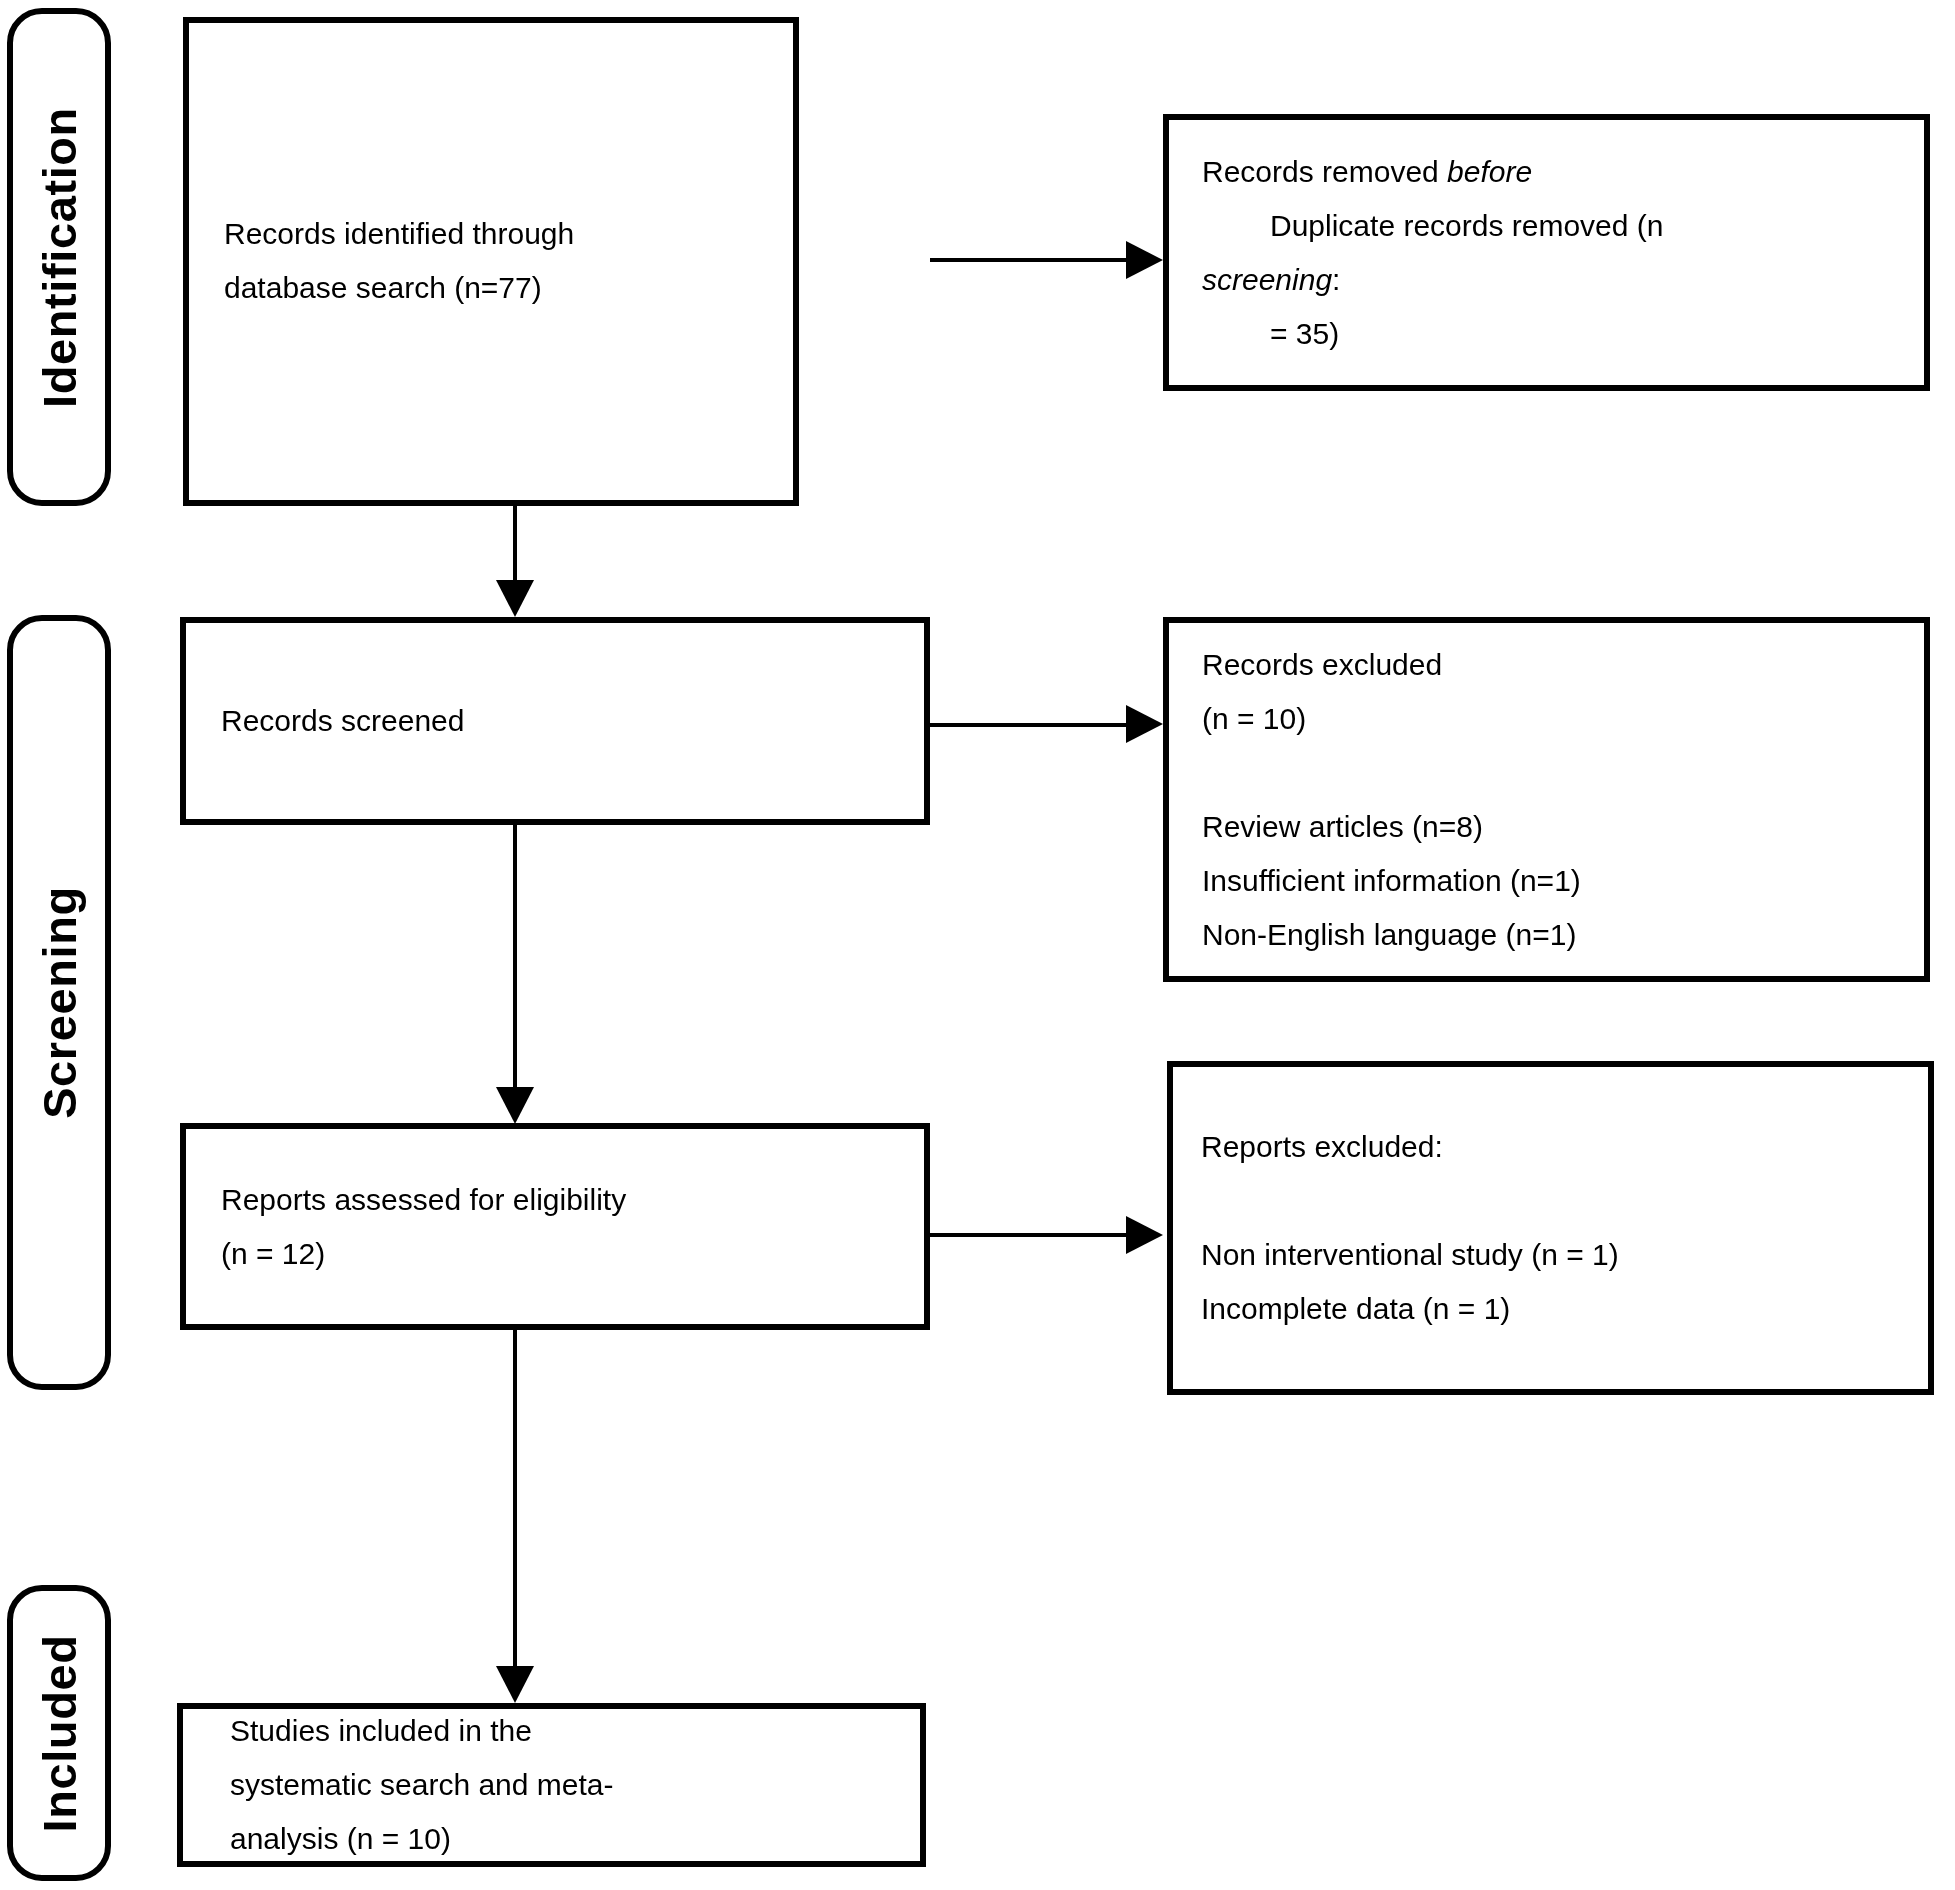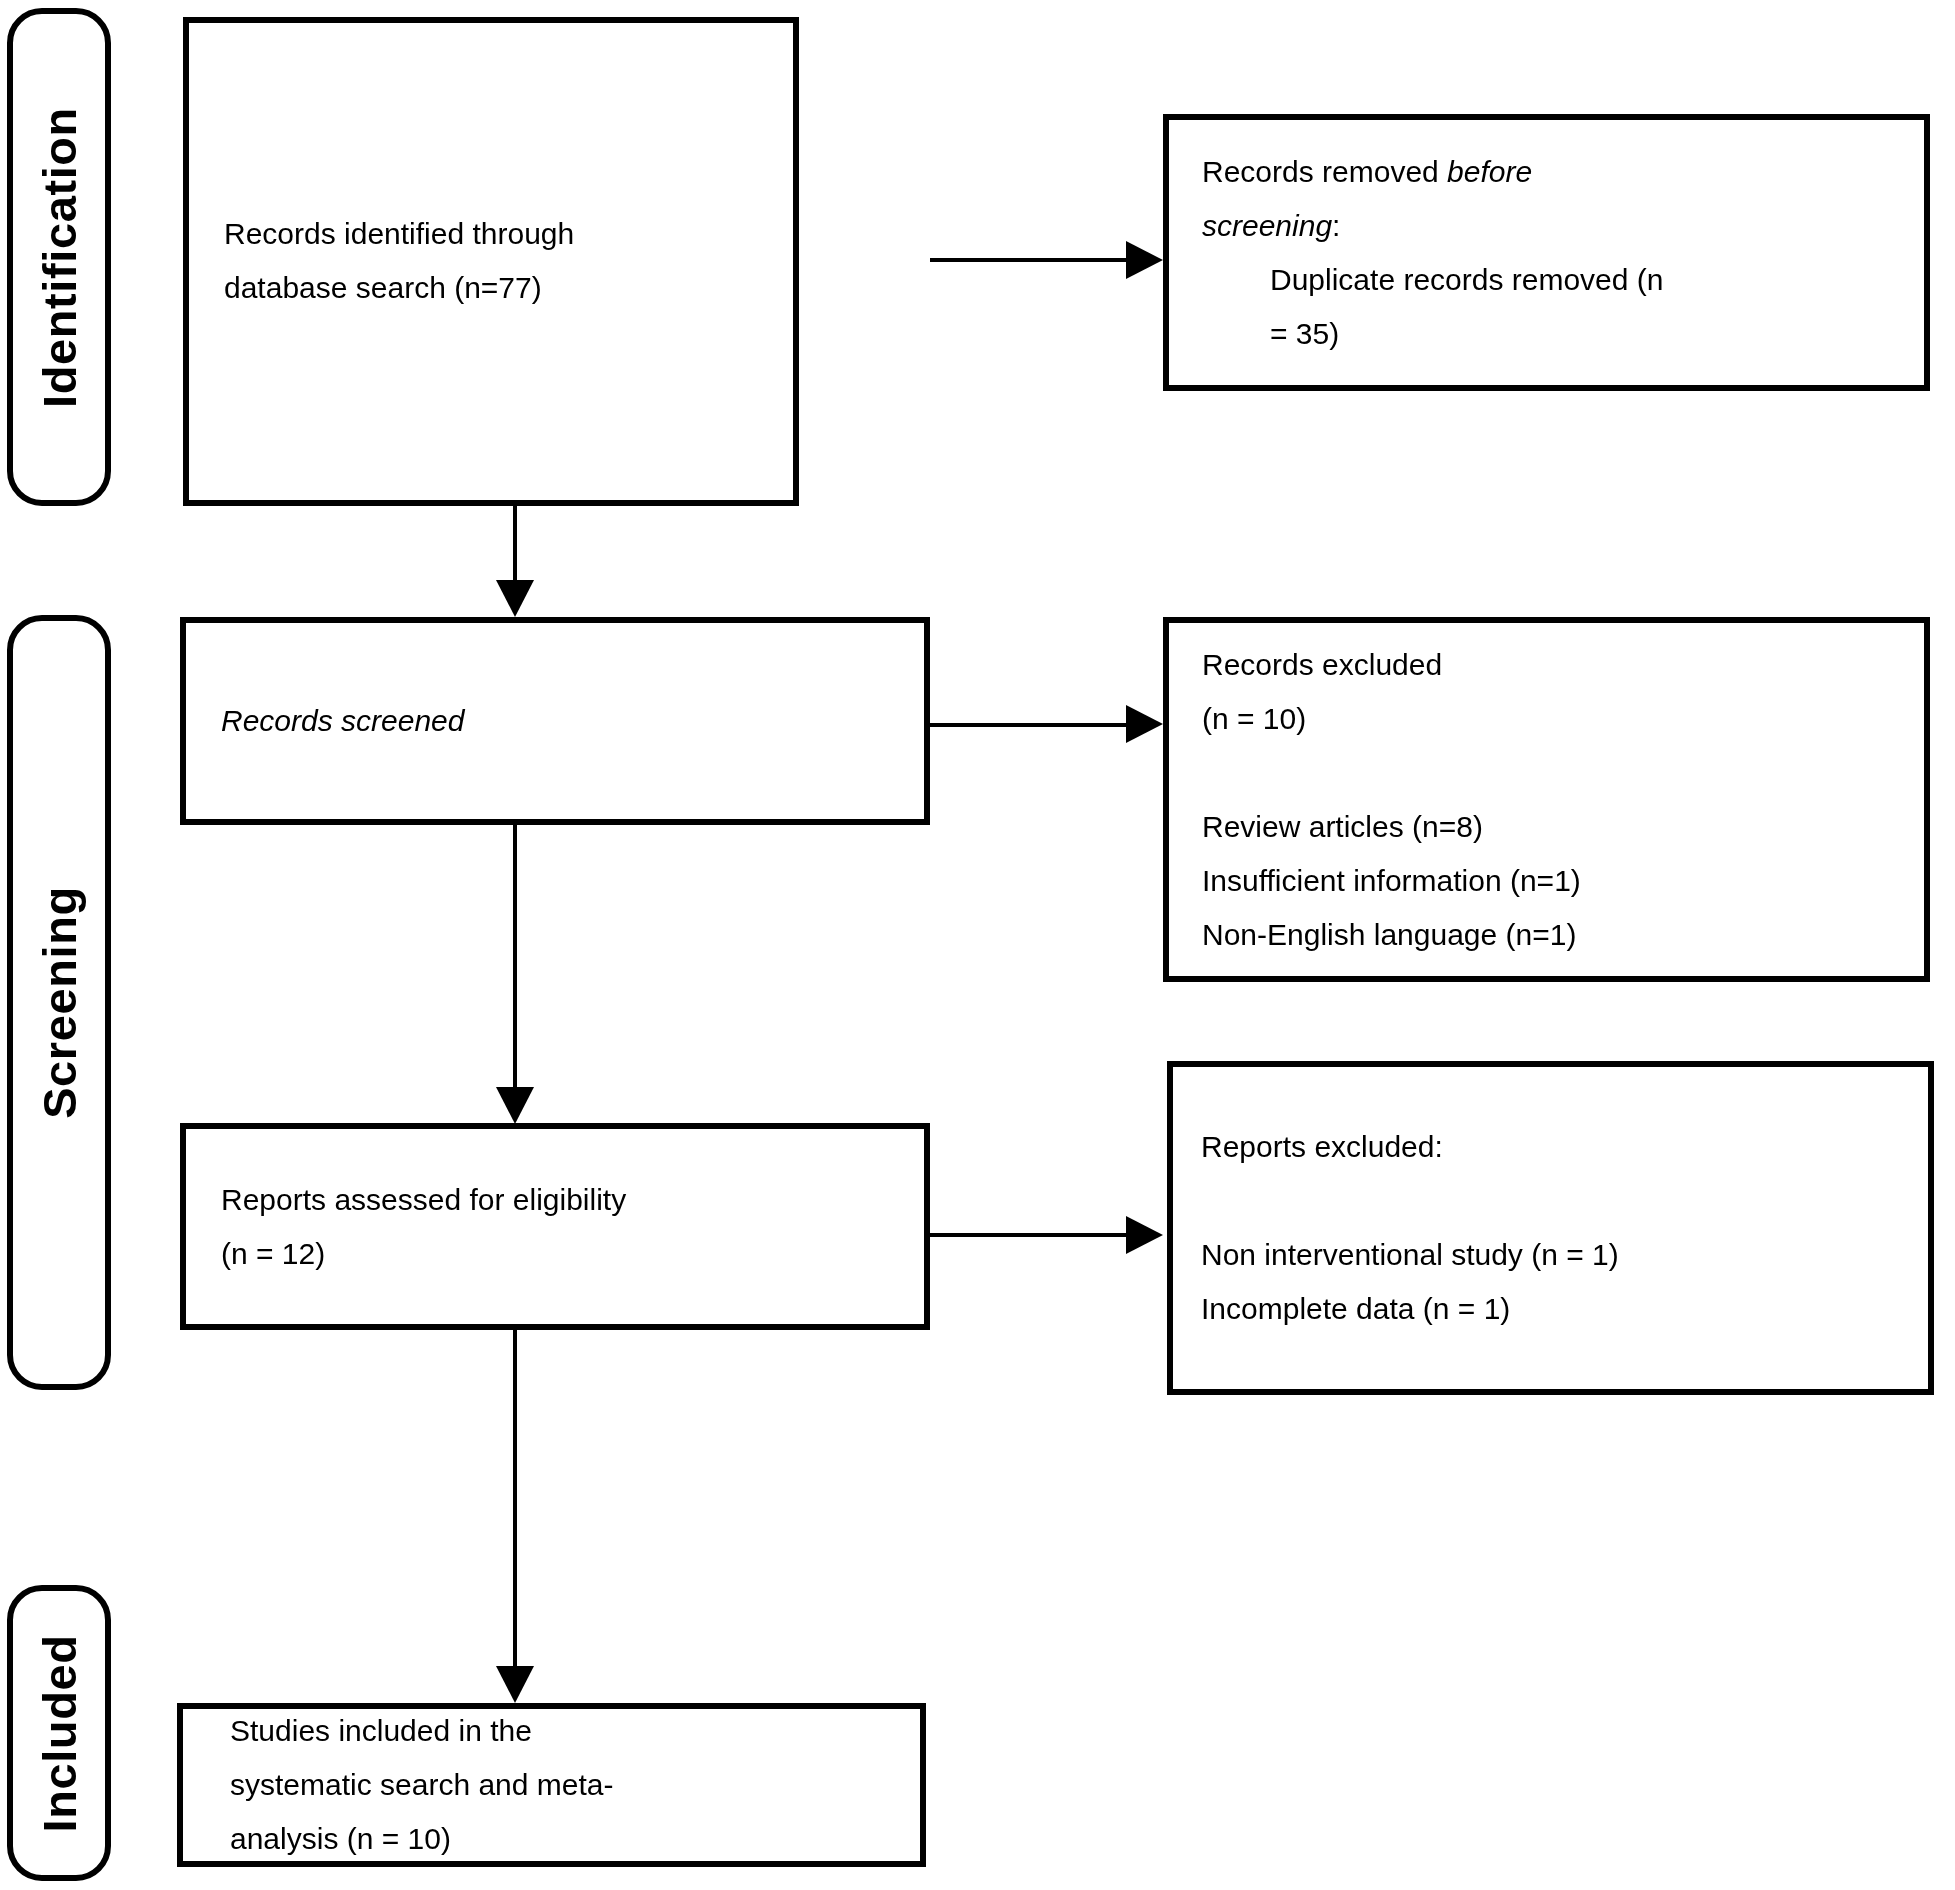--- a/index.html
+++ b/index.html
@@ -66,21 +66,21 @@
     border-bottom: 19.5px solid transparent;
     border-left: 37px solid #000000;
   }
 
   
   #stage-identification { left: 7px;  top: 8.3px;   width: 104px;  height: 498px; }
   #stage-screening      { left: 7px;  top: 615px; width: 104px;  height: 775px; }
   #stage-included       { left: 7px;  top: 1585px; width: 104px;  height: 296px; }
 
   #box-identified       { left: 183px;  top: 16.6px;   width: 616px; height: 489px; padding-left: 35px; }
-  #box-screened         { left: 180px;  top: 617px; width: 750px; height: 208px; padding-left: 35px; font-style: italic; }
+  #box-screened         { left: 180px;  top: 617px; width: 750px; height: 208px; padding-left: 35px; }
   #box-assessed         { left: 180px;  top: 1123px; width: 750px; height: 207px; padding-left: 35px; }
   #box-included-studies { left: 177px;  top: 1703px; width: 749px; height: 164px; padding-left: 47px; }
 
   #box-removed          { left: 1163px; top: 114px;  width: 767px; height: 277px; padding-left: 33px; }
   #box-records-excluded { left: 1163px; top: 617px; width: 767px; height: 365px; padding-left: 33px; }
   #box-reports-excluded { left: 1167px; top: 1061px; width: 767px; height: 334px; padding-left: 28px; }
 </style>
 </head>
 <body>
 
@@ -111,22 +111,22 @@
   </div>
 
   <div class="flow-box" id="box-included-studies">
     <div class="line">Studies included in the</div>
     <div class="line">systematic search and meta-</div>
     <div class="line">analysis (n = 10)</div>
   </div>
 
   <div class="flow-box" id="box-removed">
     <div class="line"><span>Records removed </span><i>before</i></div>
+    <div class="line indent">Duplicate records removed (n</div>
     <div class="line"><i>screening</i><span>:</span></div>
-    <div class="line indent">Duplicate records removed (n</div>
     <div class="line indent">= 35)</div>
   </div>
 
   <div class="flow-box" id="box-records-excluded">
     <div class="line">Records excluded</div>
     <div class="line">(n = 10)</div>
     <div class="spacer"></div>
     <div class="line">Review articles (n=8)</div>
     <div class="line">Insufficient information (n=1)</div>
     <div class="line">Non-English language (n=1)</div>

